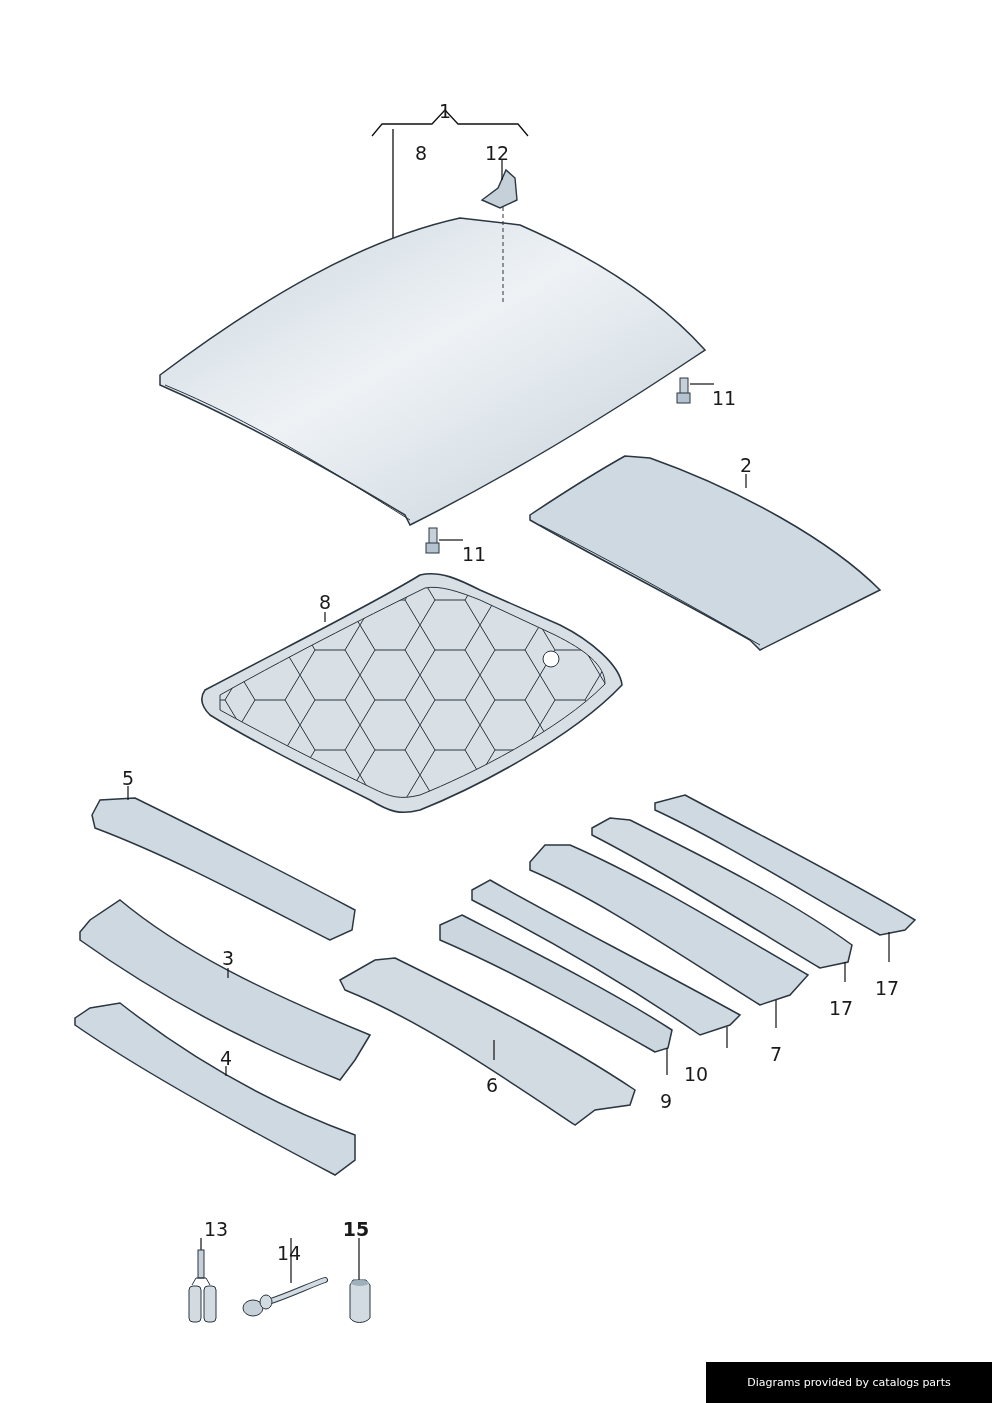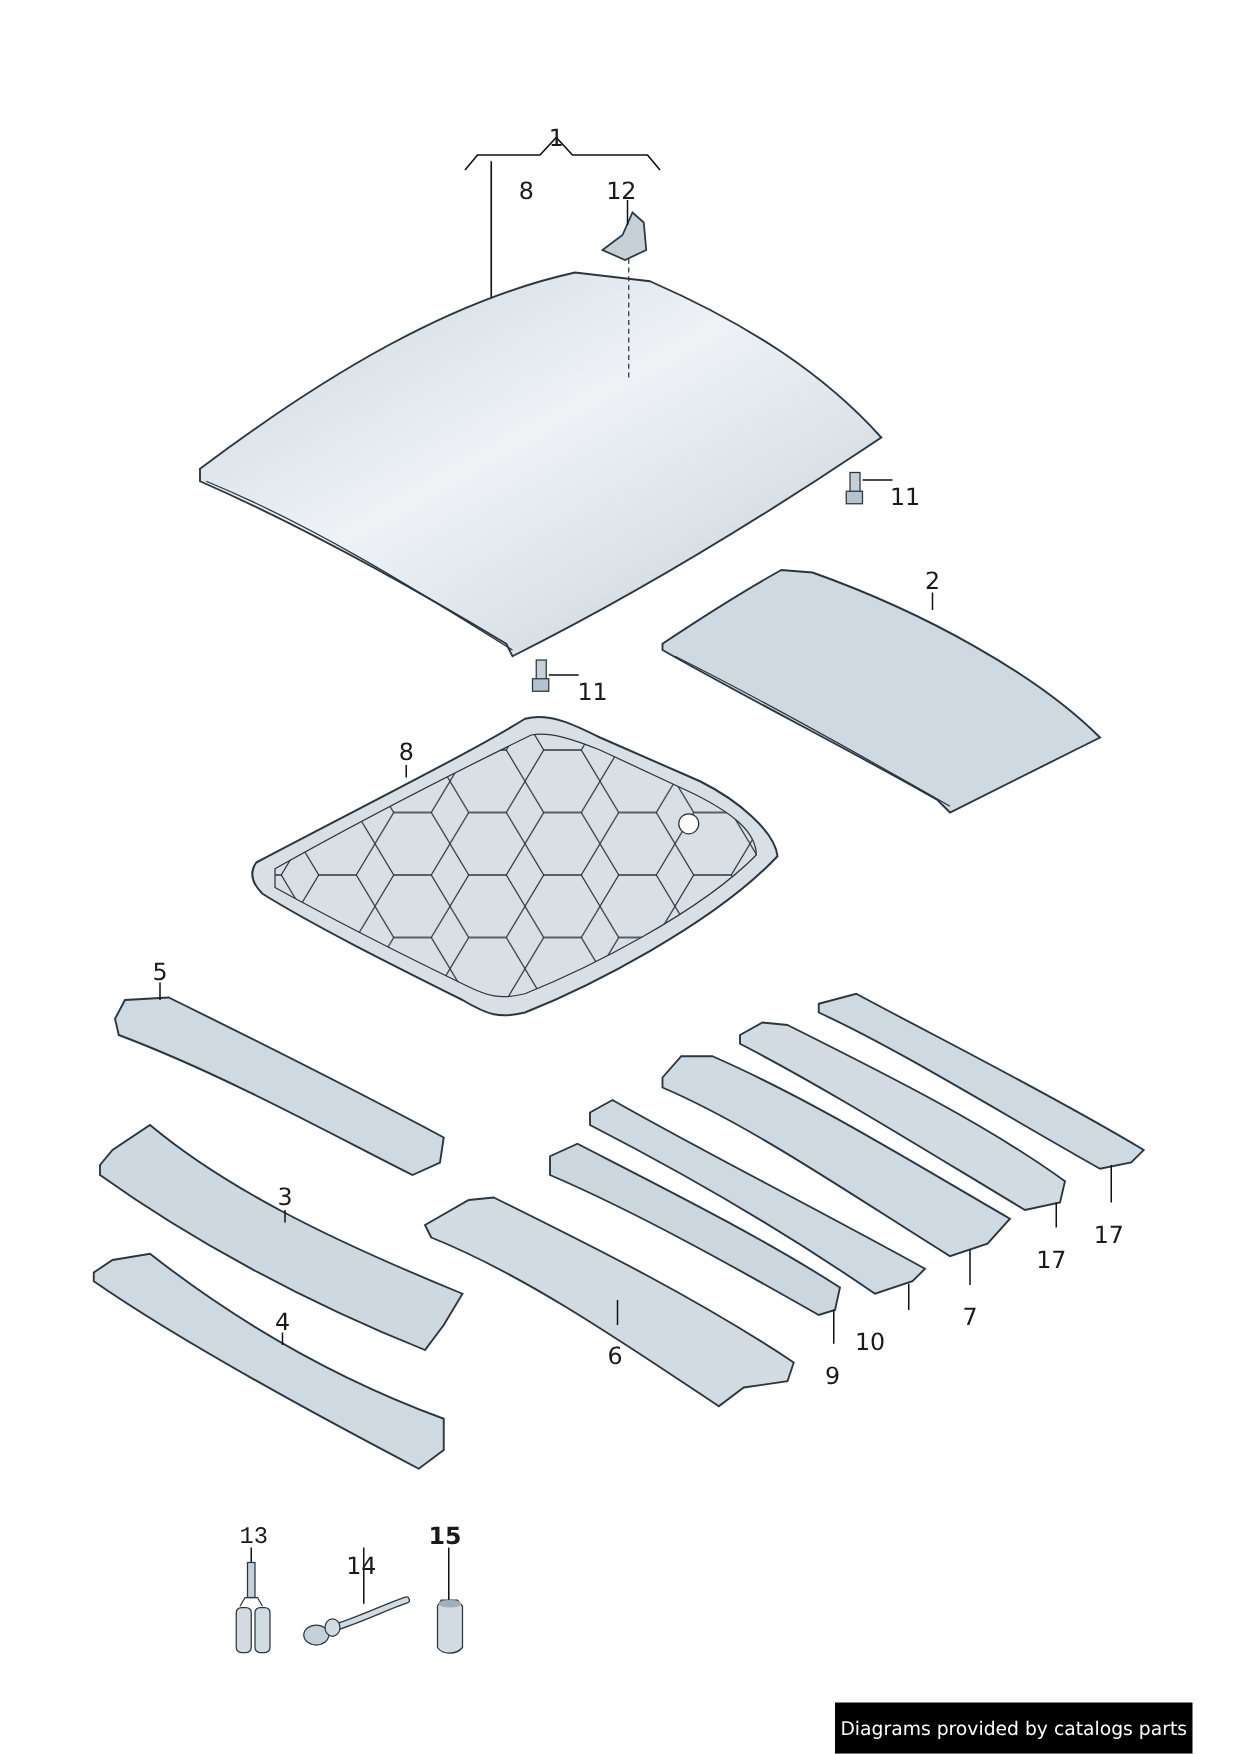--- a/index.html
+++ b/index.html
@@ -1,19 +1,19 @@
 <!DOCTYPE html>
 <html><head>
 <meta charset="utf-8">
 <style>
   html,body{margin:0;padding:0;background:#fff;}
   body{width:992px;height:1403px;position:relative;overflow:hidden;font-family:"DejaVu Sans",sans-serif;}
   svg.diagram{position:absolute;left:0;top:0;}
   .callout{position:absolute;font-size:19px;color:#1a1a1a;font-family:"DejaVu Sans",sans-serif;line-height:1;transform:translate(-50%,0);}
-  .footer{position:absolute;left:668px;top:1362px;width:286px;height:41px;background:#000;color:#fff;font-size:15px;display:flex;align-items:center;justify-content:center;font-family:"DejaVu Sans",sans-serif;}
+  .footer{position:absolute;left:706px;top:1362px;width:286px;height:41px;background:#000;color:#fff;font-size:11px;display:flex;align-items:center;justify-content:center;font-family:"DejaVu Sans",sans-serif;}
 </style>
 </head>
 <body>
 
 <svg class="diagram" width="992" height="1403" viewBox="0 0 992 1403" xmlns="http://www.w3.org/2000/svg">
   <defs>
     <linearGradient id="roofGrad" x1="0" y1="0" x2="1" y2="1">
       <stop offset="0" stop-color="#c9d4dd"></stop>
       <stop offset="0.45" stop-color="#eef2f5"></stop>
       <stop offset="1" stop-color="#c3cfd9"></stop>
@@ -141,18 +141,18 @@
     <div class="callout" style="left: 325px; top: 593px;">8</div>
     <div class="callout" style="left: 128px; top: 769px;">5</div>
     <div class="callout" style="left: 228px; top: 949px;">3</div>
     <div class="callout" style="left: 226px; top: 1049px;">4</div>
     <div class="callout" style="left: 492px; top: 1076px;">6</div>
     <div class="callout" style="left: 666px; top: 1092px;">9</div>
     <div class="callout" style="left: 696px; top: 1065px;">10</div>
     <div class="callout" style="left: 776px; top: 1045px;">7</div>
     <div class="callout" style="left: 841px; top: 999px;">17</div>
     <div class="callout" style="left: 887px; top: 979px;">17</div>
-    <div class="callout" style="left: 203px; top: 1220px; font-family: Liberation Mono, monospace;">13</div>
+    <div class="callout" style="left: 216px; top: 1220px;">13</div>
     <div class="callout" style="left: 289px; top: 1220px; margin-top: 24px;">14</div>
     <div class="callout" style="left: 356px; top: 1220px; font-weight: bold;">15</div>
   </div>
 
 <div class="footer">Diagrams provided by catalogs parts</div>
 
 </body></html>

